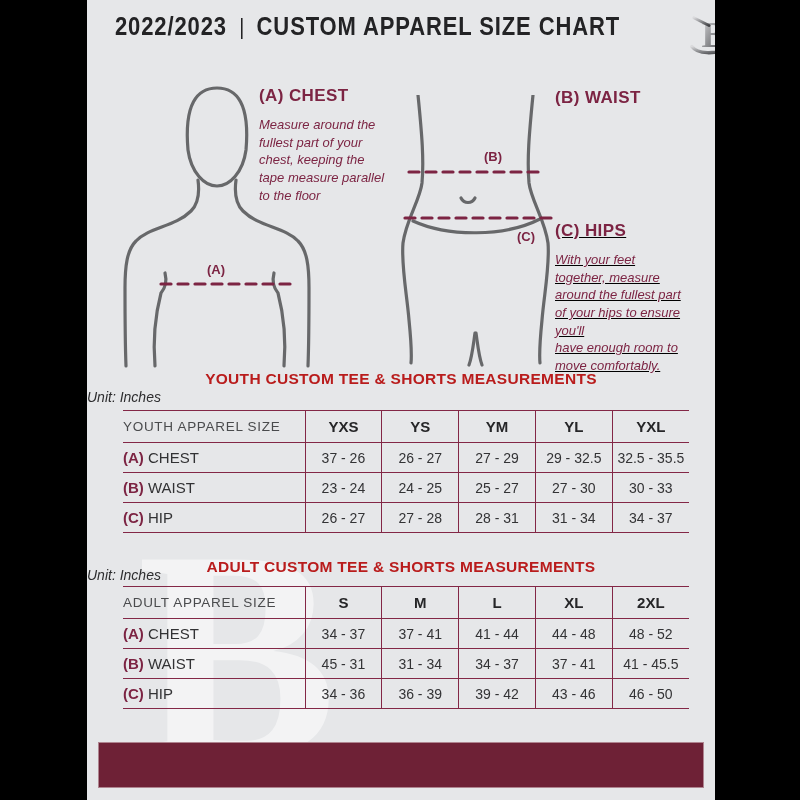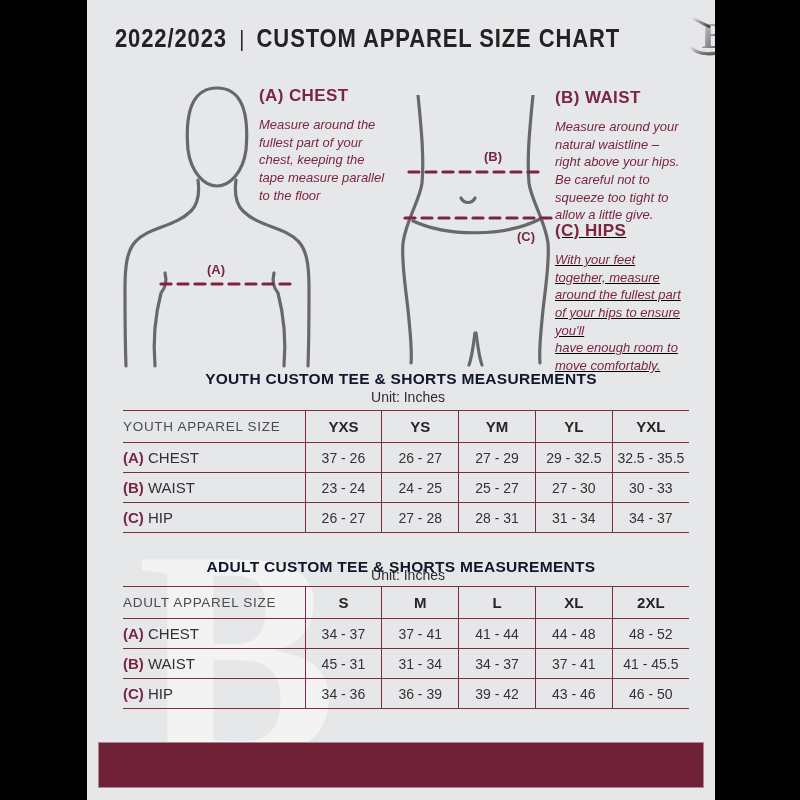--- a/index.html
+++ b/index.html
@@ -8,21 +8,21 @@
     position:relative; width:800px; height:800px; background:#000;
     font-family:"Liberation Sans", sans-serif; overflow:hidden;
   }
   .doc {
     position:absolute; left:87px; top:0; width:628px; height:800px;
     background:#e6e7e9; overflow:hidden;
   }
   
   .header {
     position:absolute; left:0; top:0; width:100%; height:64px;
-    display:flex; align-items:center; padding:12px 26px 0 28px;
+    display:flex; align-items:flex-start; padding:12px 26px 0 28px;
   }
   .titlewrap { display:flex; align-items:baseline; transform:scaleX(0.88); transform-origin:left center; white-space:nowrap; }
   .title-year, .title-main {
     font-weight:700; font-size:25px; color:#232325; letter-spacing:1px;
   }
   .title-sep { font-weight:400; font-size:22px; color:#232325; margin:0 14px; position:relative; top:-1px; }
   .brandwrap { margin-left:auto; display:flex; align-items:center; gap:9px; }
   
   .inst { position:absolute; z-index:1; }
   .inst h3 { font-size:17px; font-weight:800; color:#7c2443; letter-spacing:0.4px; margin-bottom:10px; }
@@ -33,25 +33,25 @@
   
   .fig { position:absolute; z-index:1; }
   .fig-left  { left:28px;  top:78px; }
   .fig-right { left:306px; top:95px; }
   .fig path { fill:none; stroke:#67686a; stroke-width:3.2; stroke-linecap:round; }
   .fig path.dash { stroke:#7c2443; stroke-width:3.2; stroke-dasharray:10 7; }
   .fig text { font-family:"Liberation Sans",sans-serif; font-weight:700; font-size:13px; fill:#7c2443; text-anchor:middle; }
   
   .sec-title {
     position:absolute; left:0; width:100%; text-align:center; z-index:1;
-    font-size:15.5px; font-weight:700; color:#0f172a; letter-spacing:0.3px;
+    font-size:15.5px; font-weight:700; color:#b91c1c; letter-spacing:0.3px;
   }
   .sec-unit {
-    position:absolute; left:7px; width:100%; text-align:center; z-index:1;
-    font-size:14px; color:#2d2d2f;
+    position:absolute; left:0; width:100%; text-align:left; z-index:1;
+    font-size:14px; font-style:italic; color:#2d2d2f;
   }
   .t-youth-title { top:370px; } .t-youth-unit { top:389px; }
   .t-adult-title { top:558px; } .t-adult-unit { top:567px; }
   .table-host { position:absolute; left:36px; z-index:1; }
   .host-youth { top:410px; } .host-adult { top:586px; }
   table.size-table { border-collapse:collapse; table-layout:fixed; width:566px; border-bottom:1.5px solid #832746; }
   table.size-table tr { border-top:1.5px solid #832746; }
   table.size-table td { padding:0; }
   table.size-table td + td { border-left:1.5px solid #832746; }
   td.col-label { width:182px; text-align:left; padding-left:14px;margin-left:9px; }
@@ -132,26 +132,20 @@
     <div class="inst inst-a">
       <h3>(A) CHEST</h3>
       <p>Measure around the
 fullest part of your
 chest, keeping the
 tape measure parallel
 to the floor</p>
     </div>
     <div class="inst inst-b">
       <h3>(B) WAIST</h3>
-      <p>Measure around your
-natural waistline –
-right above your hips.
-Be careful not to
-squeeze too tight to
-allow a little give.</p>
     </div>
     <div class="inst inst-c">
       <h3>(C) HIPS</h3>
       <p>With your feet
 together, measure
 around the fullest part
 of your hips to ensure
 you'll
 have enough room to
 move comfortably.</p>

